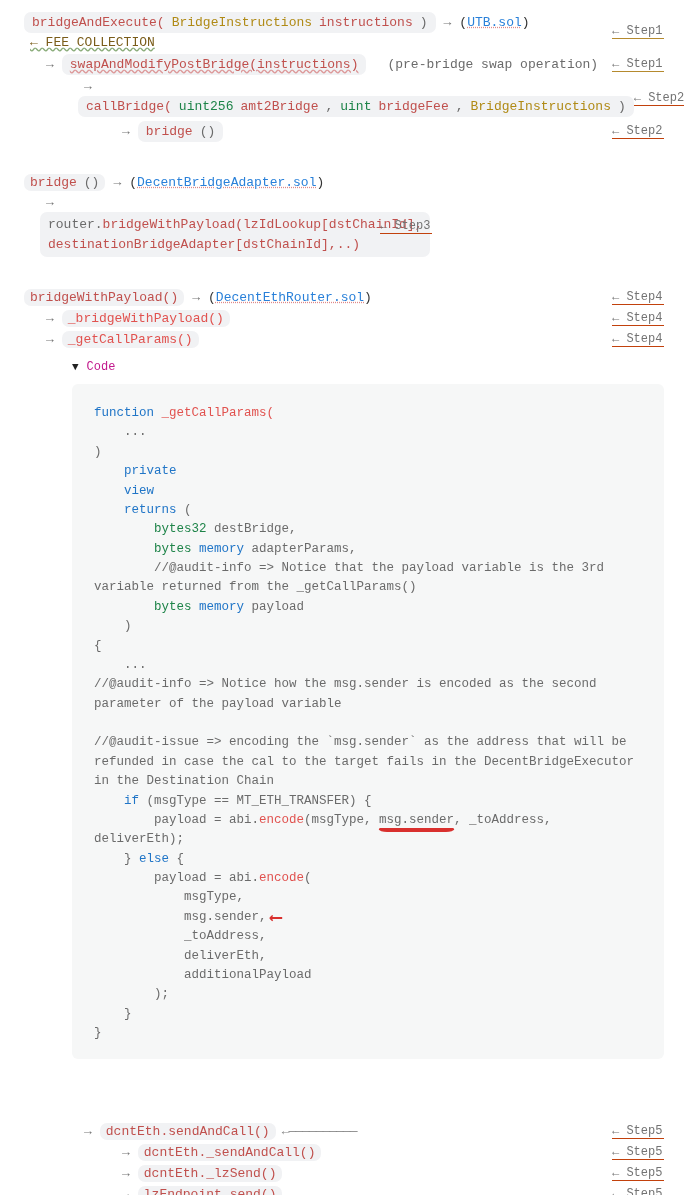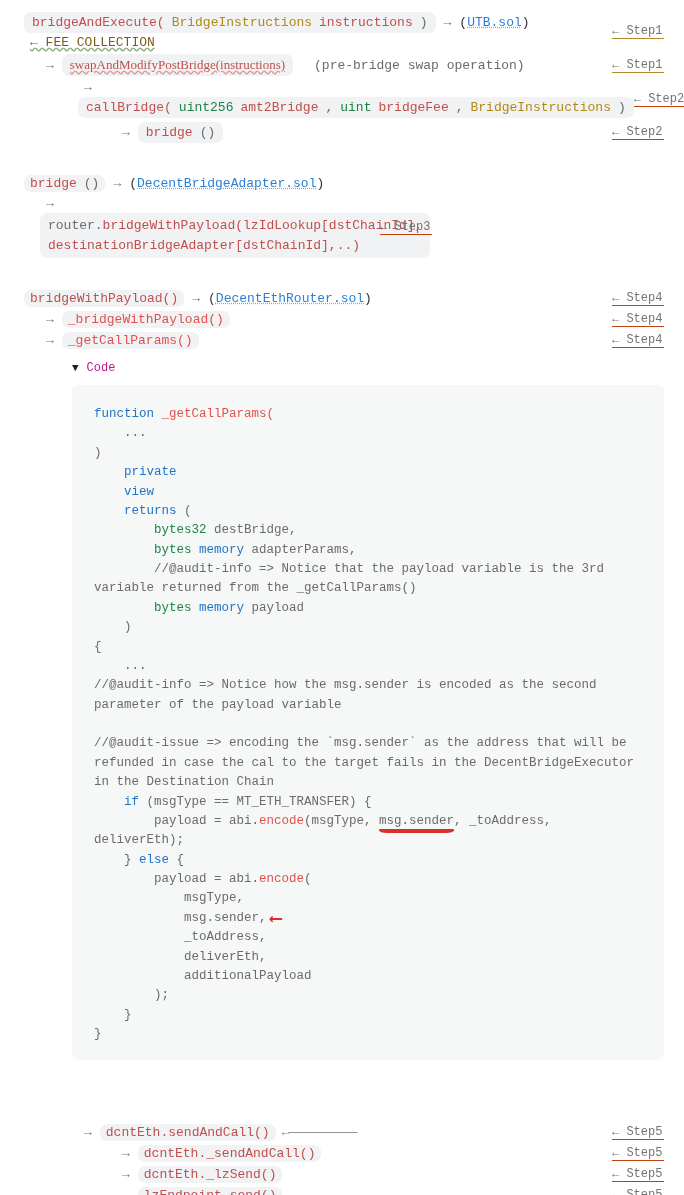--- a/index.html
+++ b/index.html
@@ -53,21 +53,21 @@
     <span>(<span class="link">UTB.sol</span>)</span>
     <span class="fee" style="margin-left:6px;">← FEE COLLECTION</span>
   </div>
   <span class="step wide" style="border-bottom-color:#b58a2e;">← Step1</span>
 </div>
 
 <div class="row indent-1">
   <div class="main">
     <span class="arrow">→</span>
     <span class="chip">
-      <span class="red" style="text-decoration: underline wavy rgba(200,60,60,0.5); font-family: Liberation Serif, serif;">swapAndModifyPostBridge(instructions)</span>
+      <span class="red" style="text-decoration: underline wavy rgba(200,60,60,0.5);">swapAndModifyPostBridge(instructions)</span>
     </span>
     <span class="faint" style="margin-left:19px;">(pre-bridge swap operation)</span>
   </div>
   <span class="step wide" style="border-bottom-color:#b58a2e;">← Step1</span>
 </div>
 
 <div class="row indent-2">
   <div class="main">
     <span class="arrow">→</span>
     <span class="chip">

